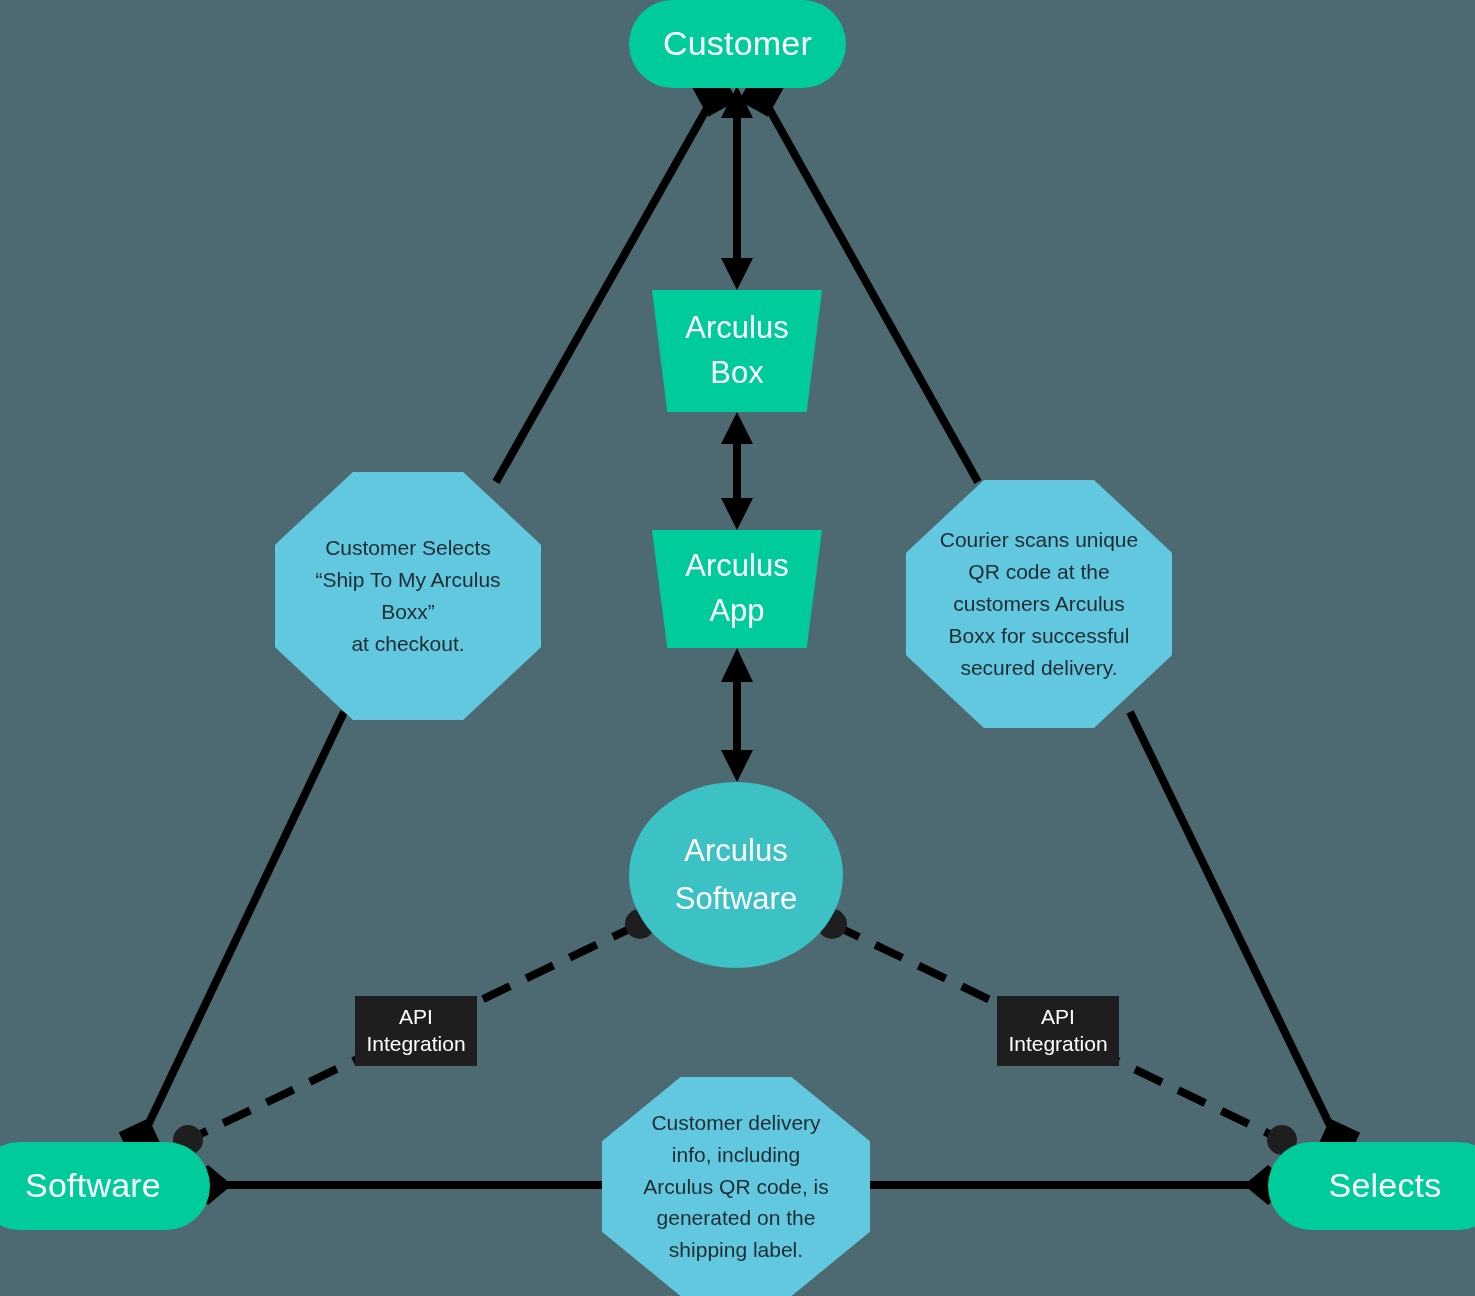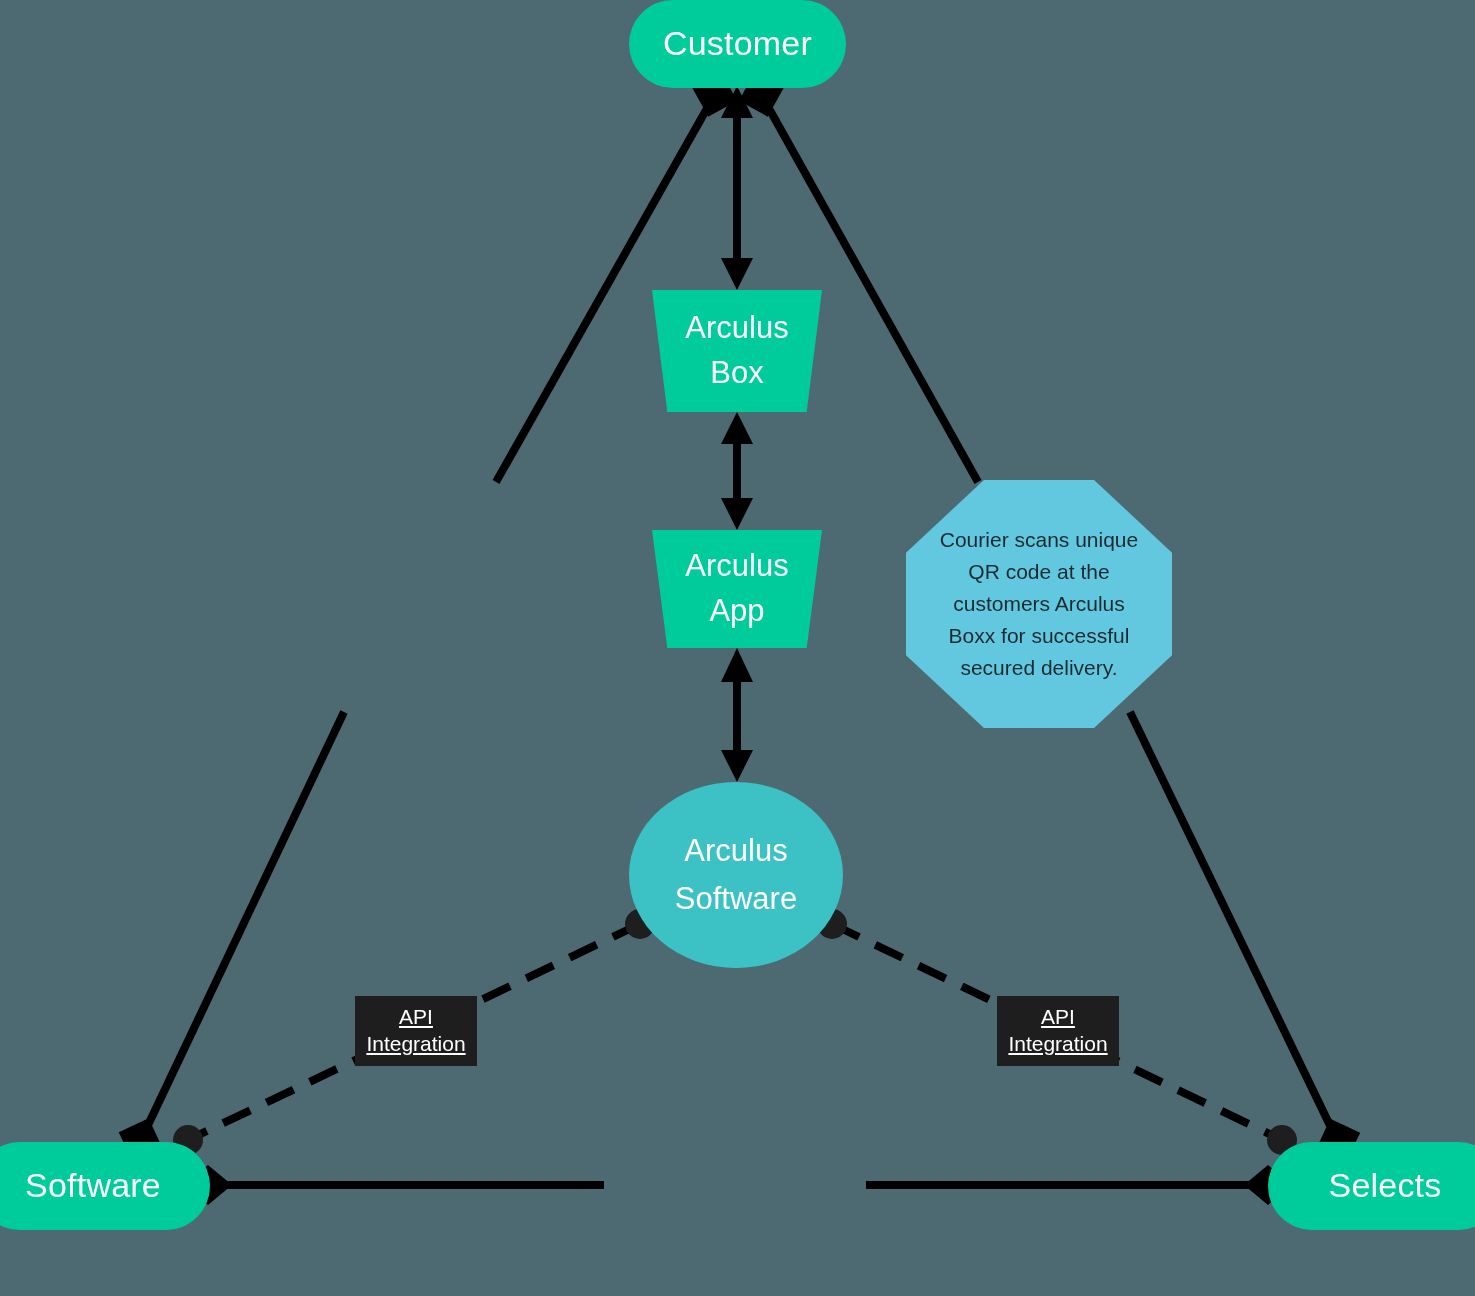--- a/index.html
+++ b/index.html
@@ -89,21 +89,20 @@
     background: #1e1e1e;
     color: #ffffff;
     display: flex;
     align-items: center;
     justify-content: center;
     text-align: center;
     font-size: 21px;
     line-height: 1.28;
     white-space: pre-line;
     box-sizing: border-box;
-    text-decoration: underline;
   }
 </style>
 </head>
 <body>
 
 <div id="diagram-root">
 
   <svg id="edges-layer" viewBox="0 0 1475 1296" width="1475" height="1296">
 
     <g>
@@ -179,29 +178,42 @@
   <div class="node trapezoid" style="left:652px; top:530px; width:170px; height:118px;">
     <span class="node-label">Arculus
 App</span>
   </div>
 
   <div class="node circle" style="left:629px; top:782px; width:214px; height:186px;">
     <span class="node-label">Arculus
 Software</span>
   </div>
 
+  <div class="node octagon" style="left:275px; top:472px; width:266px; height:248px;">
+    <span class="node-label">Customer Selects
+“Ship To My Arculus
+Boxx”
+at checkout.</span>
+  </div>
 
   <div class="node octagon" style="left:906px; top:480px; width:266px; height:248px;">
     <span class="node-label">Courier scans unique
 QR code at the
 customers Arculus
 Boxx for successful
 secured delivery.</span>
   </div>
 
+  <div class="node octagon" style="left:602px; top:1077px; width:268px; height:219px;">
+    <span class="node-label">Customer delivery
+info, including
+Arculus QR code, is
+generated on the
+shipping label.</span>
+  </div>
 
   <div class="node pill" style="left:-24px; top:1142px; width:234px; height:88px;">
     <span class="node-label">Software</span>
   </div>
 
   <div class="node pill" style="left:1268px; top:1142px; width:234px; height:88px;">
     <span class="node-label">Selects</span>
   </div>
 
   <div class="edge-label" style="left:355px; top:996px; width:122px; height:70px;">API

